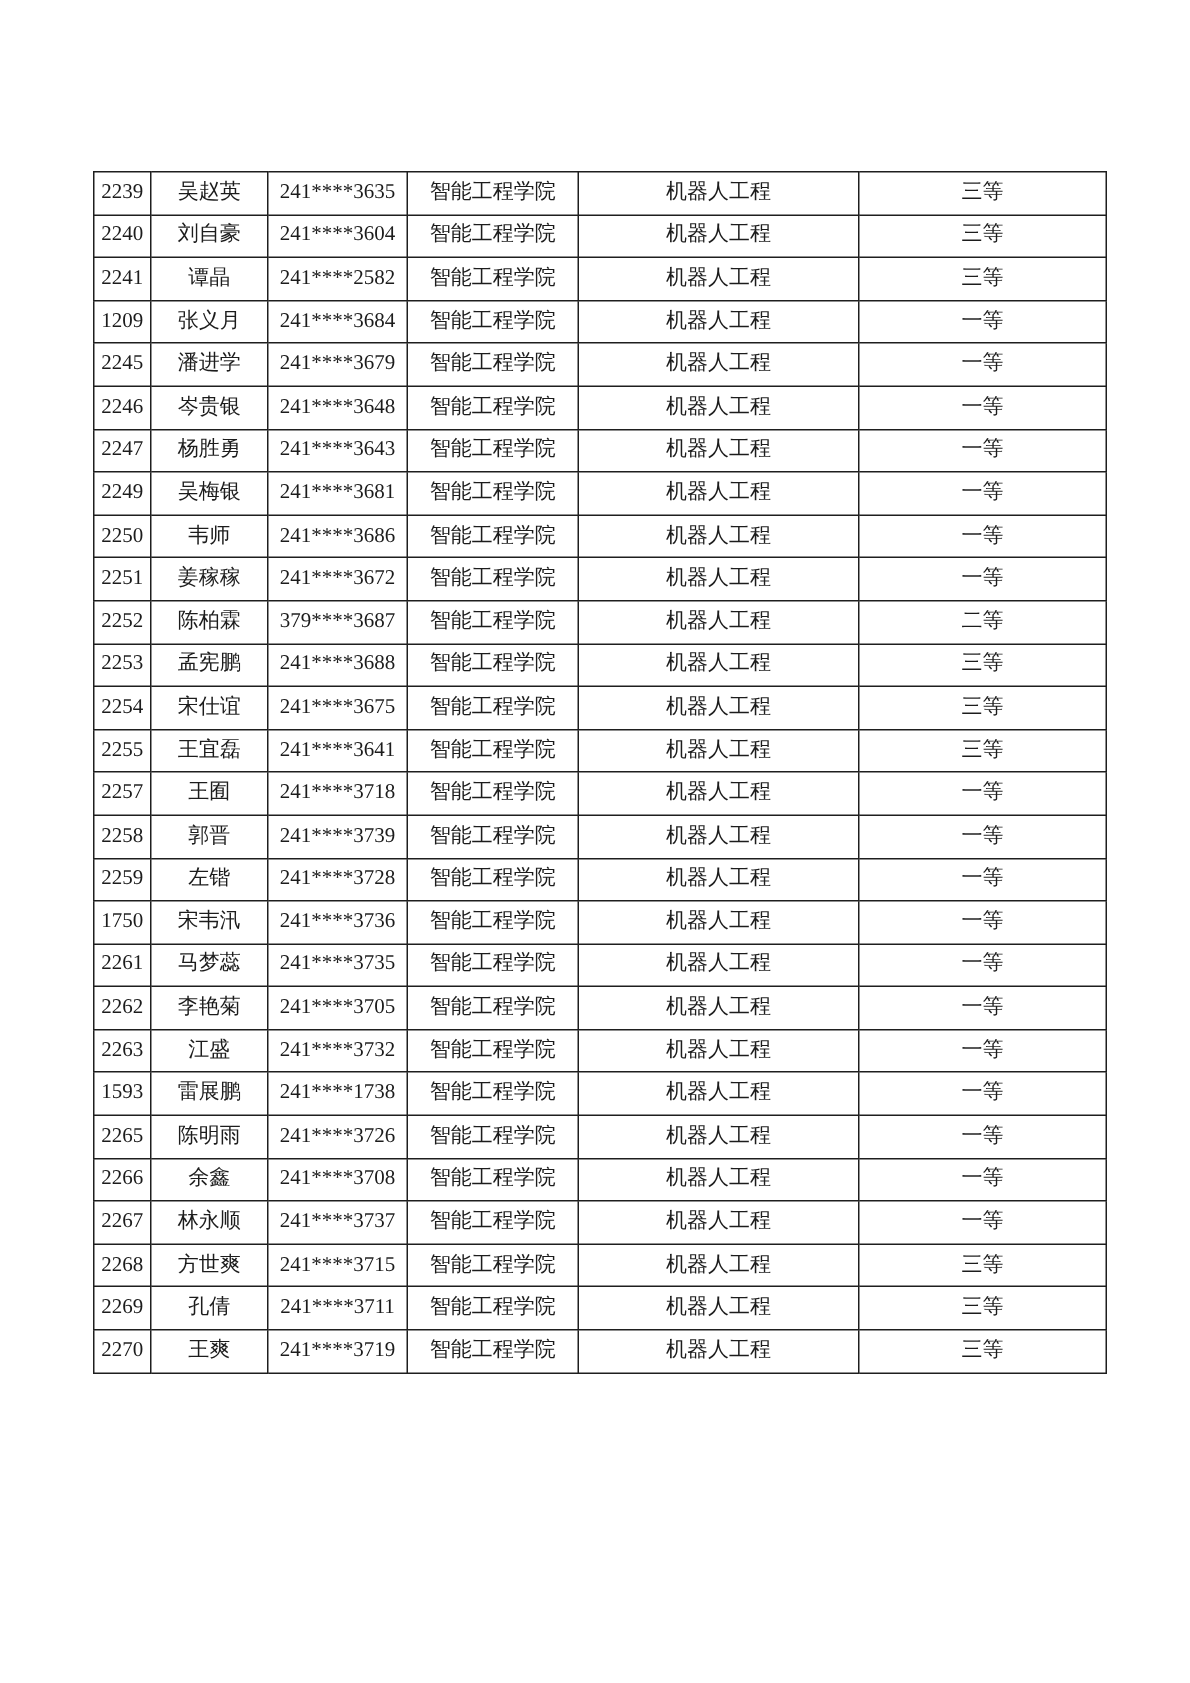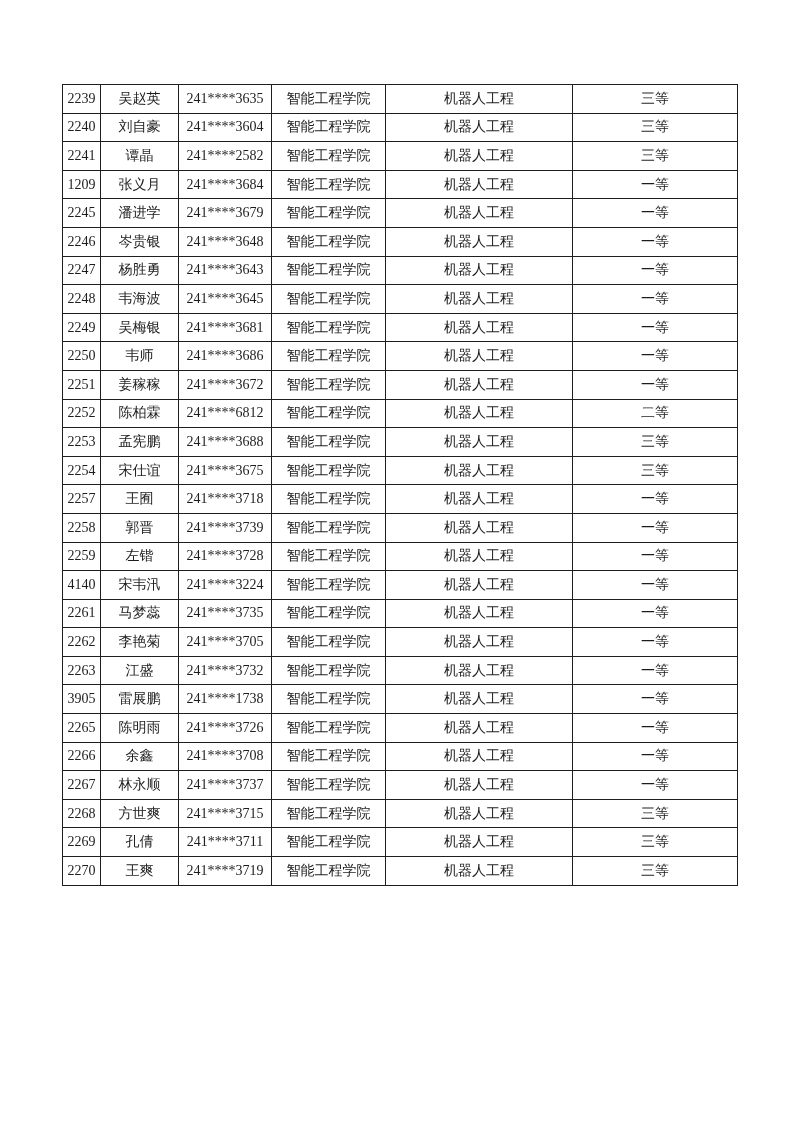--- a/index.html
+++ b/index.html
@@ -20,21 +20,21 @@
   .page {
     position: relative;
     width: 793px;
     height: 1122px;
     background: var(--page-bg);
     overflow: hidden;
   }
   table.award-table {
     position: absolute;
     left: 62px;
-    top: 84px;
+    top: 114px;
     width: 675px;
     border-collapse: collapse;
     table-layout: fixed;
   }
   .award-table td {
     border: 1px solid var(--border-color);
     height: 27.6px;
     padding: 0 2px;
     text-align: center;
     vertical-align: middle;
@@ -109,28 +109,20 @@
         </tr>
         <tr>
           <td>2247</td>
           <td>杨胜勇</td>
           <td>241****3643</td>
           <td>智能工程学院</td>
           <td>机器人工程</td>
           <td>一等</td>
         </tr>
         <tr>
-          <td>2248</td>
-          <td>韦海波</td>
-          <td>241****3645</td>
-          <td>智能工程学院</td>
-          <td>机器人工程</td>
-          <td>一等</td>
-        </tr>
-        <tr>
           <td>2249</td>
           <td>吴梅银</td>
           <td>241****3681</td>
           <td>智能工程学院</td>
           <td>机器人工程</td>
           <td>一等</td>
         </tr>
         <tr>
           <td>2250</td>
           <td>韦师</td>
@@ -143,21 +135,21 @@
           <td>2251</td>
           <td>姜稼稼</td>
           <td>241****3672</td>
           <td>智能工程学院</td>
           <td>机器人工程</td>
           <td>一等</td>
         </tr>
         <tr>
           <td>2252</td>
           <td>陈柏霖</td>
-          <td>241****6812</td>
+          <td>379****3687</td>
           <td>智能工程学院</td>
           <td>机器人工程</td>
           <td>二等</td>
         </tr>
         <tr>
           <td>2253</td>
           <td>孟宪鹏</td>
           <td>241****3688</td>
           <td>智能工程学院</td>
           <td>机器人工程</td>
@@ -165,20 +157,28 @@
         </tr>
         <tr>
           <td>2254</td>
           <td>宋仕谊</td>
           <td>241****3675</td>
           <td>智能工程学院</td>
           <td>机器人工程</td>
           <td>三等</td>
         </tr>
         <tr>
+          <td>2255</td>
+          <td>王宜磊</td>
+          <td>241****3641</td>
+          <td>智能工程学院</td>
+          <td>机器人工程</td>
+          <td>三等</td>
+        </tr>
+        <tr>
           <td>2257</td>
           <td>王囿</td>
           <td>241****3718</td>
           <td>智能工程学院</td>
           <td>机器人工程</td>
           <td>一等</td>
         </tr>
         <tr>
           <td>2258</td>
           <td>郭晋</td>
@@ -189,23 +189,23 @@
         </tr>
         <tr>
           <td>2259</td>
           <td>左锴</td>
           <td>241****3728</td>
           <td>智能工程学院</td>
           <td>机器人工程</td>
           <td>一等</td>
         </tr>
         <tr>
-          <td>4140</td>
+          <td>1750</td>
           <td>宋韦汛</td>
-          <td>241****3224</td>
+          <td>241****3736</td>
           <td>智能工程学院</td>
           <td>机器人工程</td>
           <td>一等</td>
         </tr>
         <tr>
           <td>2261</td>
           <td>马梦蕊</td>
           <td>241****3735</td>
           <td>智能工程学院</td>
           <td>机器人工程</td>
@@ -221,21 +221,21 @@
         </tr>
         <tr>
           <td>2263</td>
           <td>江盛</td>
           <td>241****3732</td>
           <td>智能工程学院</td>
           <td>机器人工程</td>
           <td>一等</td>
         </tr>
         <tr>
-          <td>3905</td>
+          <td>1593</td>
           <td>雷展鹏</td>
           <td>241****1738</td>
           <td>智能工程学院</td>
           <td>机器人工程</td>
           <td>一等</td>
         </tr>
         <tr>
           <td>2265</td>
           <td>陈明雨</td>
           <td>241****3726</td>

